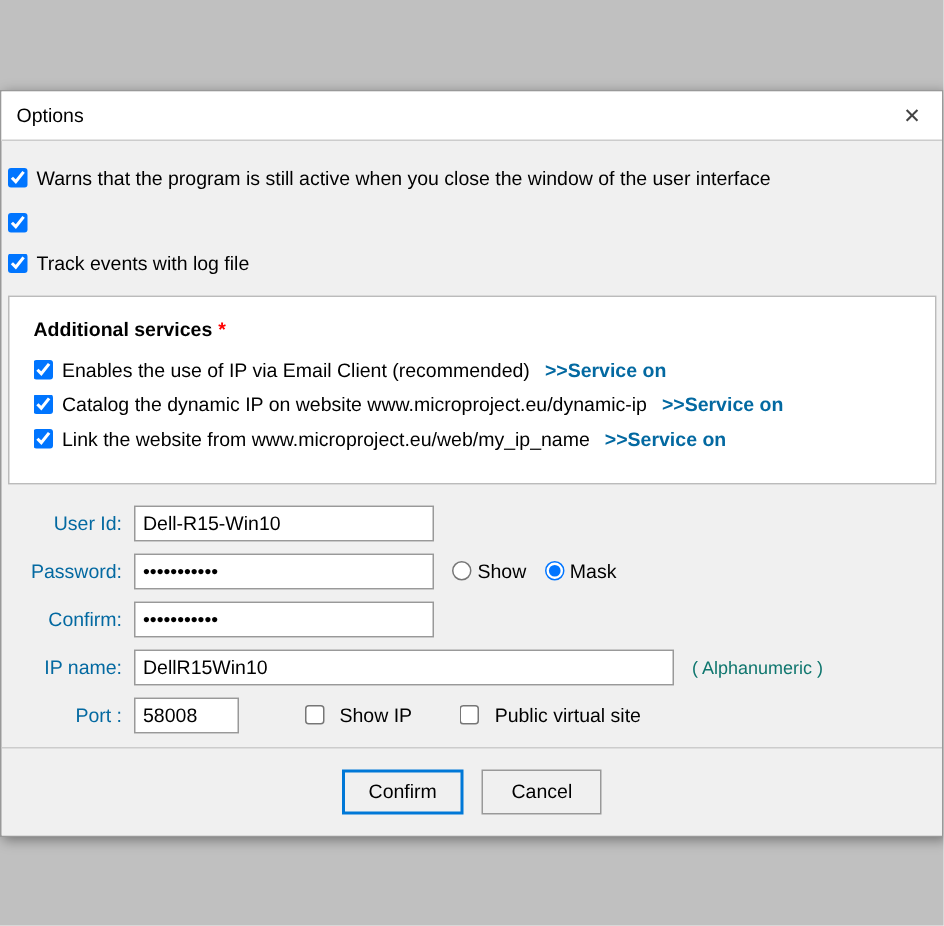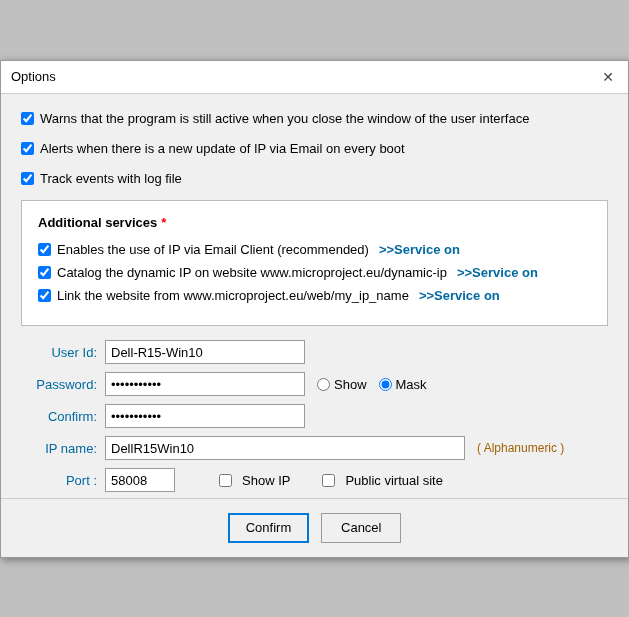--- a/index.html
+++ b/index.html
@@ -53,21 +53,21 @@
       color: #444;
       width: 20px;
       height: 20px;
       display: flex;
       align-items: center;
       justify-content: center;
     }
 
     .content {
       flex: 1;
-      padding: 16px 20px;
+      padding: 16px 4px;
       overflow-y: auto;
     }
 
     .checkbox-row {
       display: flex;
       align-items: flex-start;
       margin-bottom: 12px;
       gap: 6px;
     }
 
@@ -173,21 +173,21 @@
       justify-content: flex-end;
     }
 
     .radio-label {
       display: flex;
       align-items: center;
       gap: 4px;
     }
 
     .hint-text {
-      color: #a16207;
+      color: #0f766e;
       font-size: 12px;
       margin-left: 4px;
     }
 
     .show-ip-row {
       display: flex;
       align-items: center;
       gap: 6px;
     }
 
@@ -251,21 +251,20 @@
 
   <div class="content">
 
     <div class="checkbox-row">
       <input type="checkbox" id="warn_active" checked="" style="">
       <label for="warn_active">Warns that the program is still active when you close the window of the user interface</label>
     </div>
 
     <div class="checkbox-row">
       <input type="checkbox" id="alert_update" checked="" style="">
-      <label for="alert_update">Alerts when there is a new update of IP via Email on every boot</label>
     </div>
 
     <div class="checkbox-row">
       <input type="checkbox" id="track_events" checked="" style="">
       <label for="track_events">Track events with log file</label>
     </div>
 
     <div class="additional-services-box">
       <div class="additional-services-title">
         <span>Additional services</span>

